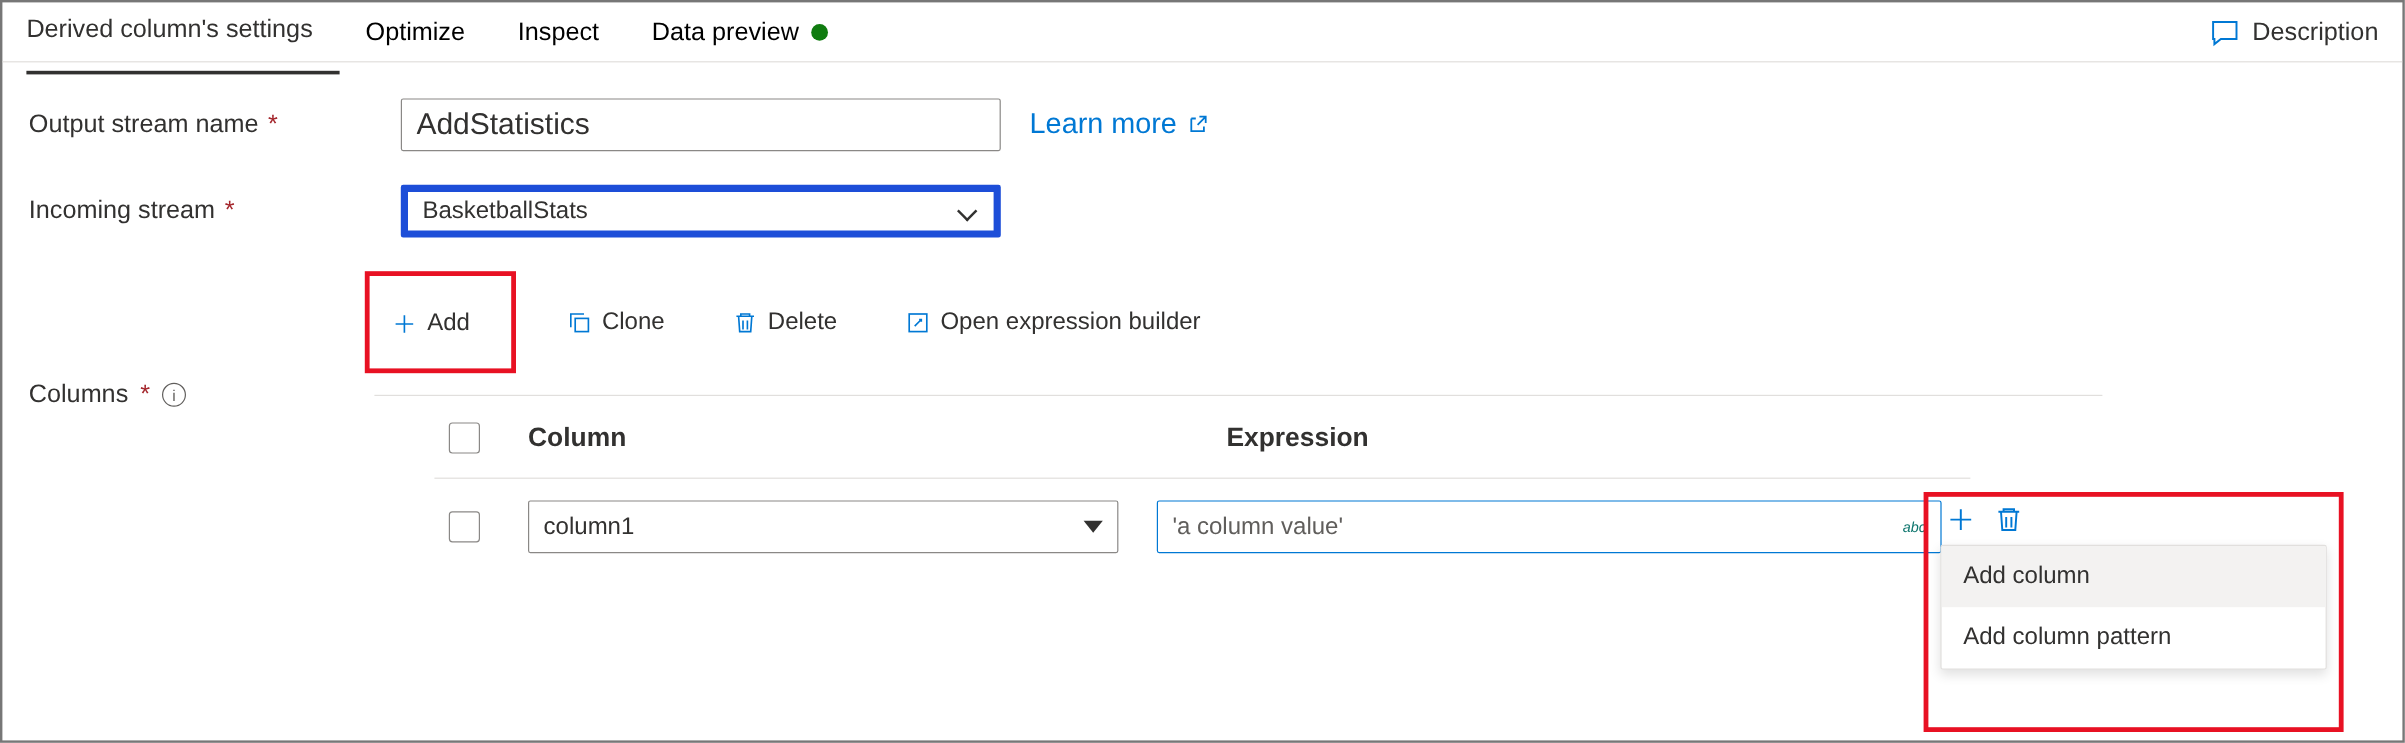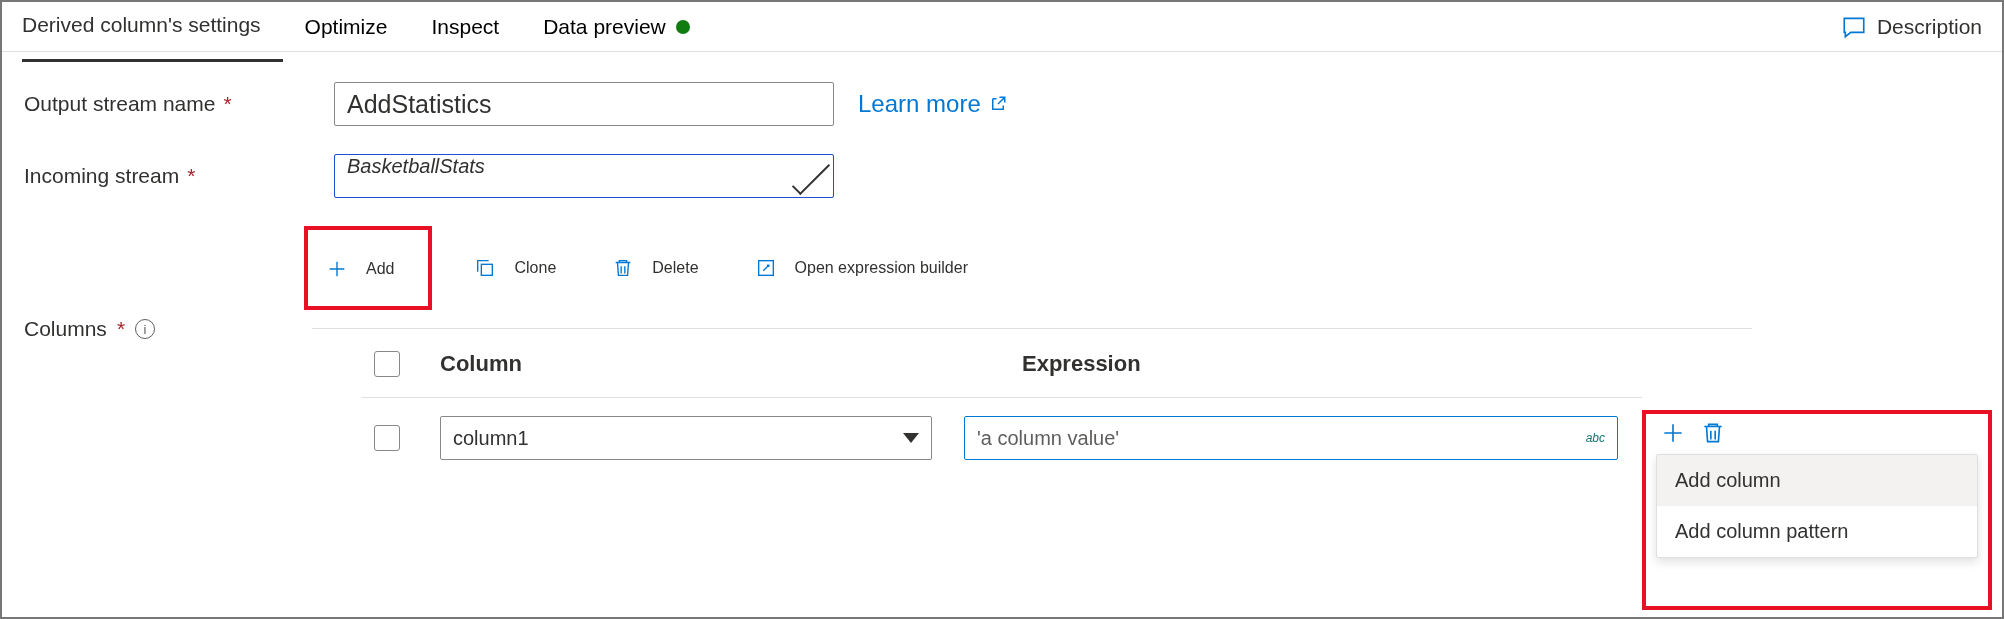--- a/index.html
+++ b/index.html
@@ -50,35 +50,35 @@
   .form-area { padding: 30px 22px 0 22px; }
   .row { display: flex; align-items: center; margin-bottom: 28px; }
   .label { width: 310px; font-size: 21px; color: #323130; display:flex; align-items:center; gap:8px;}
   .req { color: #a4262c; }
   .textbox {
     width: 500px; height: 44px; border: 1px solid #8a8886;
     border-radius: 2px; padding: 0 12px; font-size: 25px;
     color: #323130; background: #fff;
   }
   .select {
-    width: 500px; height: 44px; border: 1px solid #1d4ed8;
+    width: 500px; height: 44px; border: 6px solid #1d4ed8;
     border-radius: 2px; padding: 0 12px; font-size: 20px;
-    display: flex; justify-content: space-between;
-    background: #fff; cursor: pointer; font-style: italic;
+    display: flex; align-items: center; justify-content: space-between;
+    background: #fff; cursor: pointer;
   }
   .learn-more { margin-left: 24px; color: #0078d4; display:flex; align-items:center; gap:8px; font-size:24px; cursor:pointer;text-align:right;}
   .toolbar {
     display: flex; align-items: center; gap: 28px;
     margin-left: 310px; margin-bottom: 12px; padding-right: 20px;
     border-bottom: 1px solid #e1dfdd; padding-bottom: 18px;
     width: 1440px;
   }
   .tool-btn {
-    display: flex; align-items: center; gap: 18px;
-    font-size: 16px; color: #323130; cursor: pointer;
+    display: flex; align-items: center; gap: 8px;
+    font-size: 20px; color: #323130; cursor: pointer;
     padding: 10px 14px;
   }
   .tool-btn svg { stroke: #0078d4; fill: none; stroke-width: 1.5; }
   .add-highlight {
     border: 4px solid #e81123;
     padding: 28px 34px 26px 18px;
     margin-left: -8px;
   }
   .columns-label {
     position: absolute; left: 22px; top: 315px;
@@ -112,21 +112,21 @@
     width: 654px; height: 44px; border: 1px solid #0078d4;
     border-radius: 2px; padding: 0 12px; font-size: 20px;
     display:flex; align-items:center; justify-content:space-between;
     margin-left: 32px; background:#fff; color:#605e5c;
   }
   .expr-input .abc { font-size: 12px; color:#0f766e; font-style: italic;}
   .icon-btn { cursor:pointer; display:flex; }
   .icon-btn svg { stroke:#0078d4; fill:none; stroke-width:1.5; }
   .popup-highlight {
     position: absolute;
-    left: 1640px; top: 408px;
+    left: 1601px; top: 408px;
     width: 350px; height: 200px;
     border: 4px solid #e81123;
     padding: 6px 10px;
   }
   .popup-actions { display:flex; gap:14px; padding-left: 4px; margin-bottom:8px;}
   .menu {
     border:1px solid #e1dfdd; border-radius:2px;
     box-shadow: 0 4px 10px rgba(0,0,0,0.12);
     background:#fff; overflow:hidden;
   }

